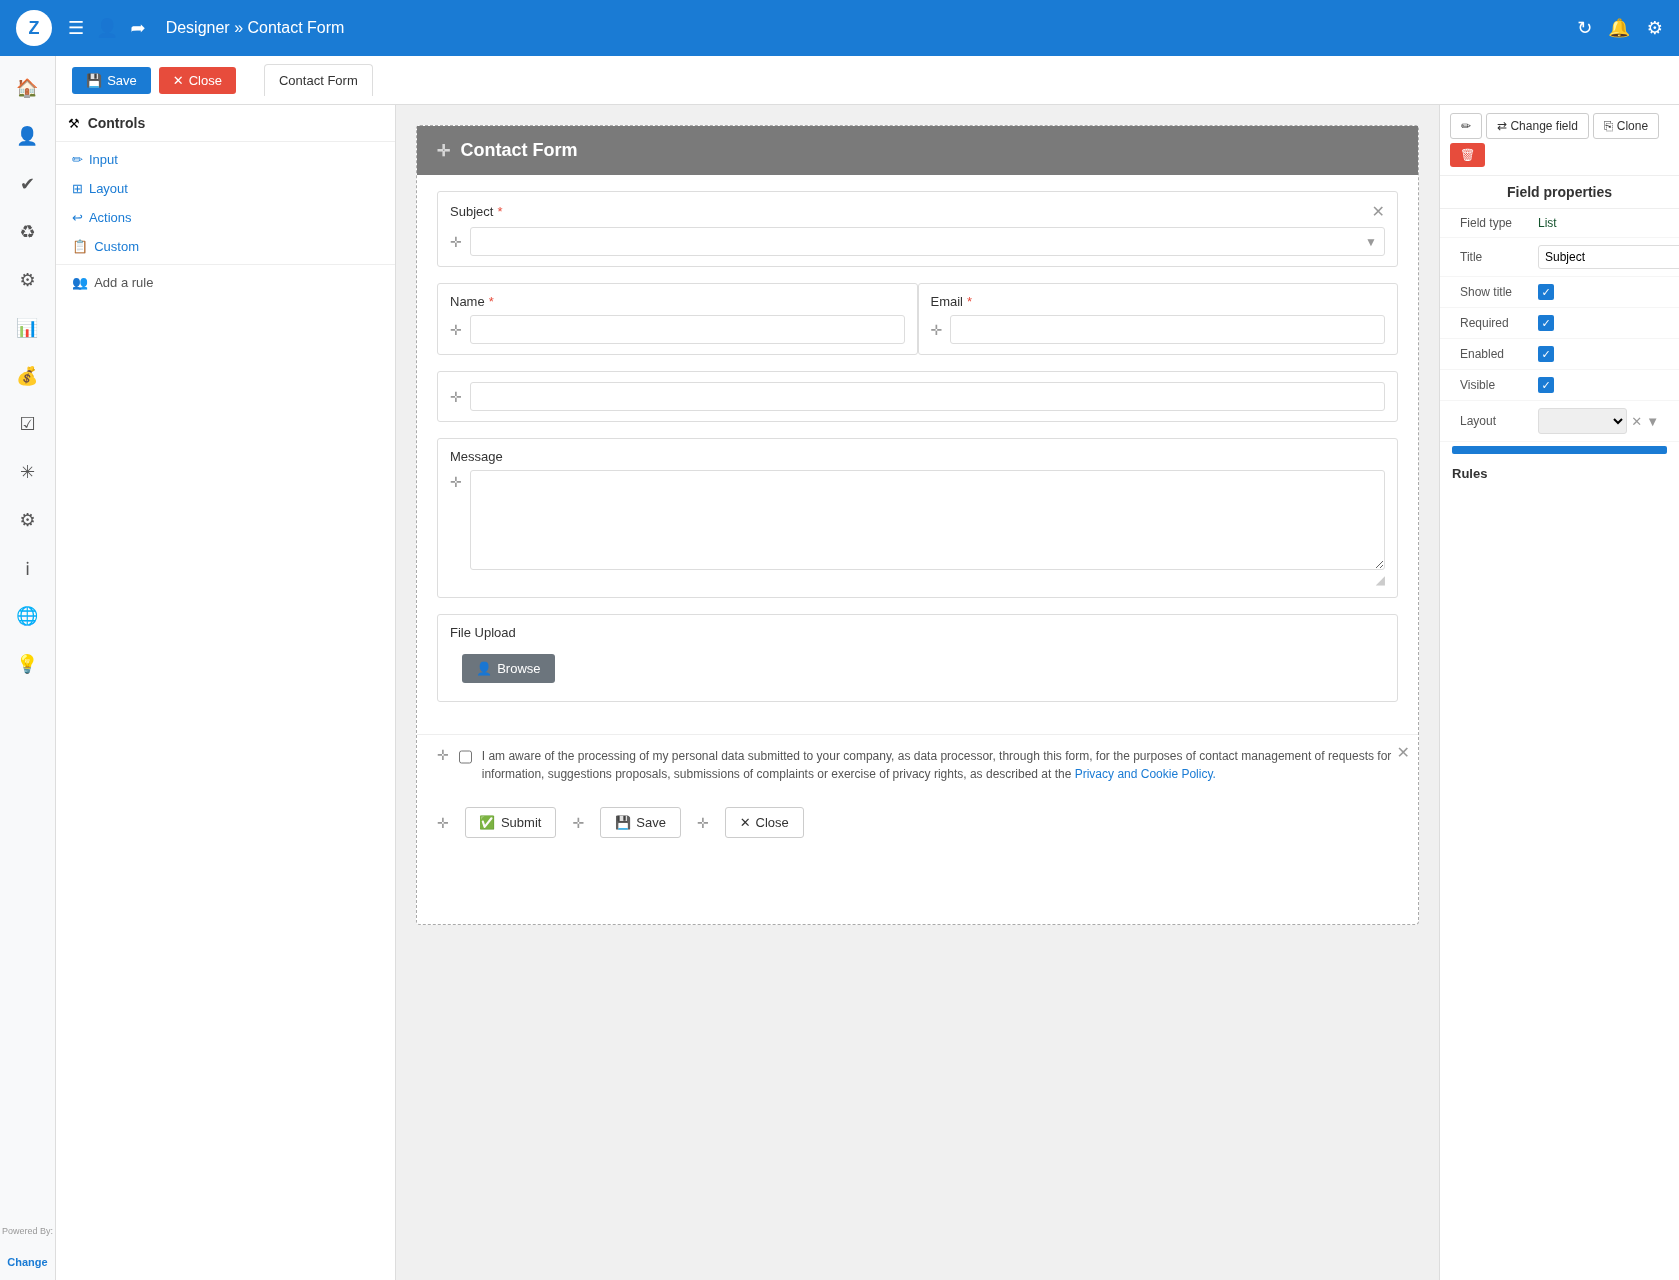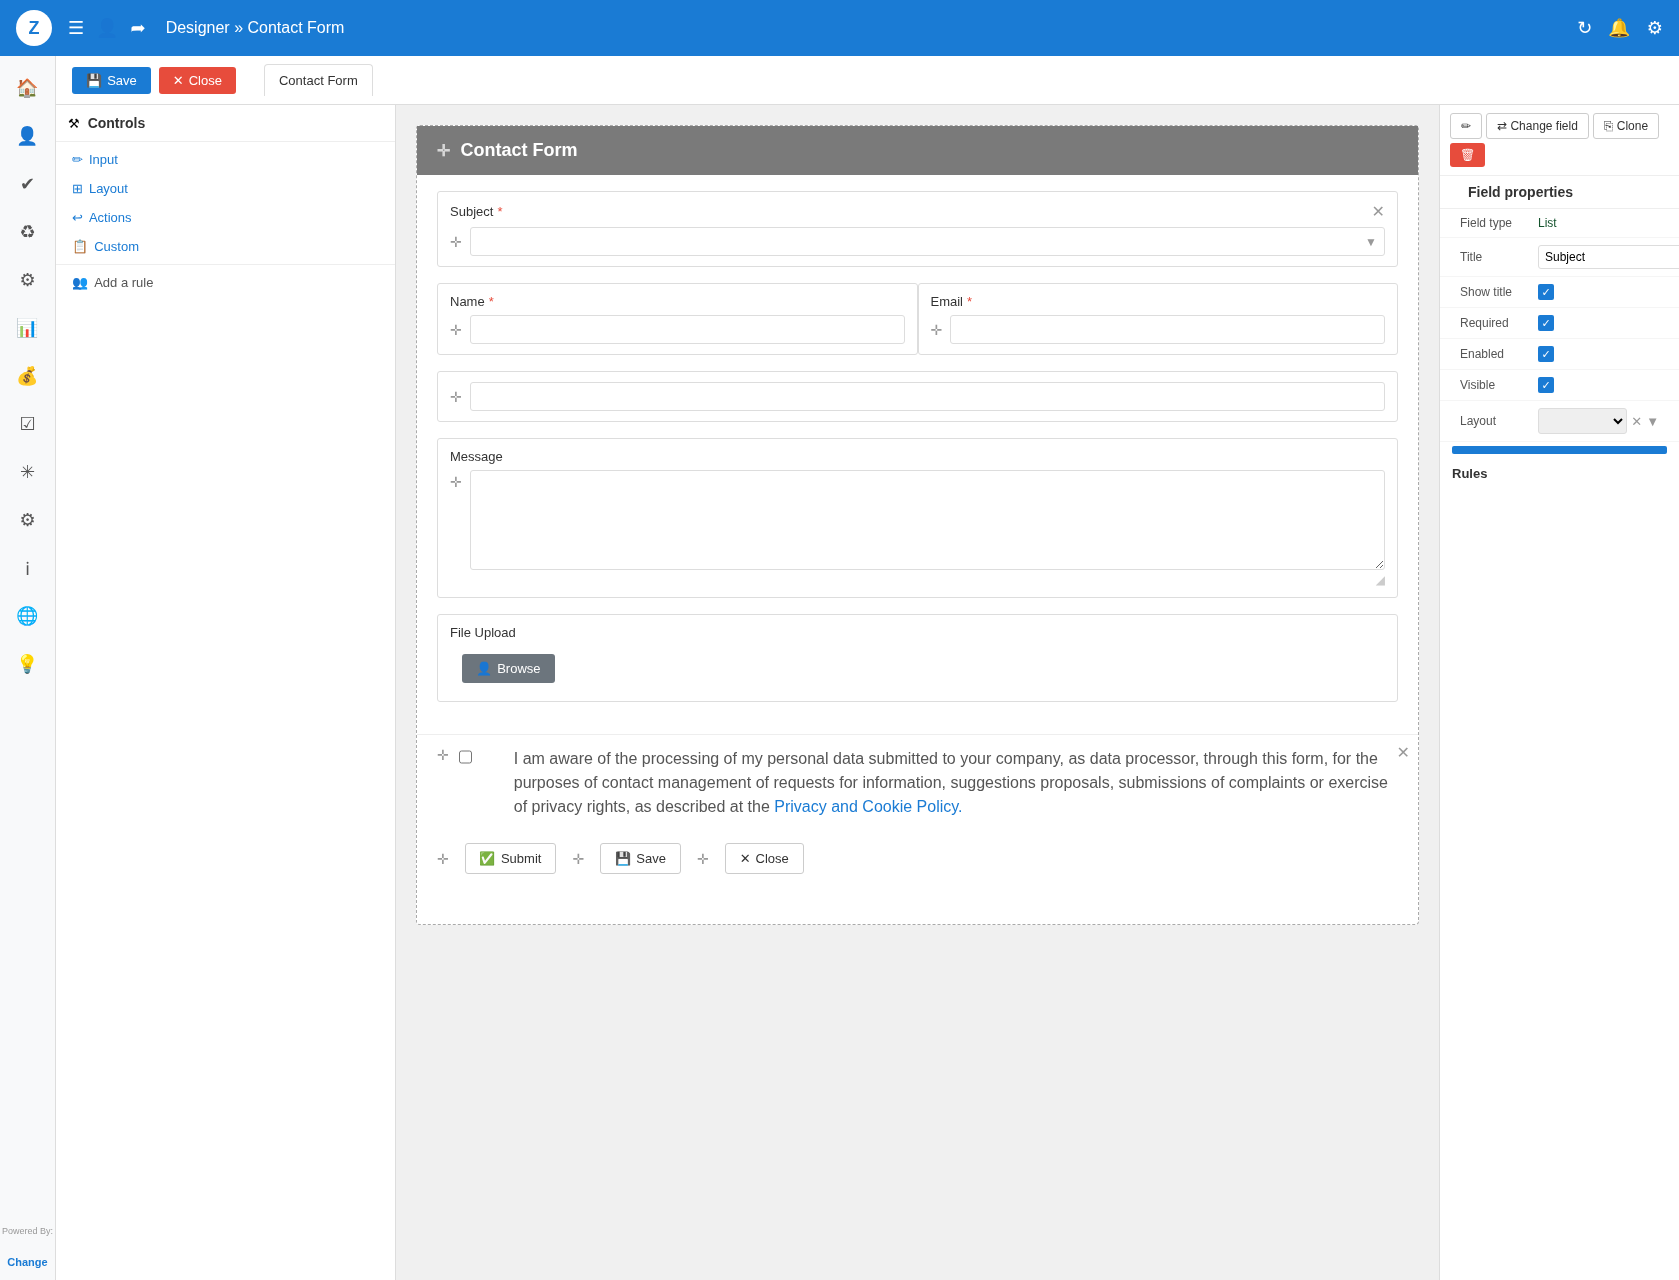--- a/index.html
+++ b/index.html
@@ -272,24 +272,23 @@
       position: relative;
     }
     .consent-row {
       display: flex; gap: 10px; align-items: flex-start;
     }
     .consent-checkbox {
       margin-top: 2px;
       width: 16px; height: 16px;
     }
     .consent-text {
-      font-size: 16px;
+      font-size: 12px;
       color: #555;
       line-height: 1.5;
-      margin-left: 32px;
     }
     .consent-link { color: #1a7bd4; cursor: pointer; }
 
     
     .right-panel {
       width: 240px;
       background: white;
       border-left: 1px solid #ddd;
       display: flex;
       flex-direction: column;
@@ -303,20 +302,21 @@
       padding: 8px 10px;
       border-bottom: 1px solid #eee;
       display: flex; gap: 4px; flex-wrap: wrap;
     }
     .field-properties-title {
       padding: 8px 28px;
       font-size: 14px;
       font-weight: bold;
       color: #333;
       border-bottom: 1px solid #eee;
+      text-align: center;
     }
     .fp-row {
       display: flex;
       align-items: center;
       padding: 7px 20px;
       border-bottom: 1px solid #f5f5f5;
       gap: 8px;
     }
     .fp-label {
       font-size: 12px;

